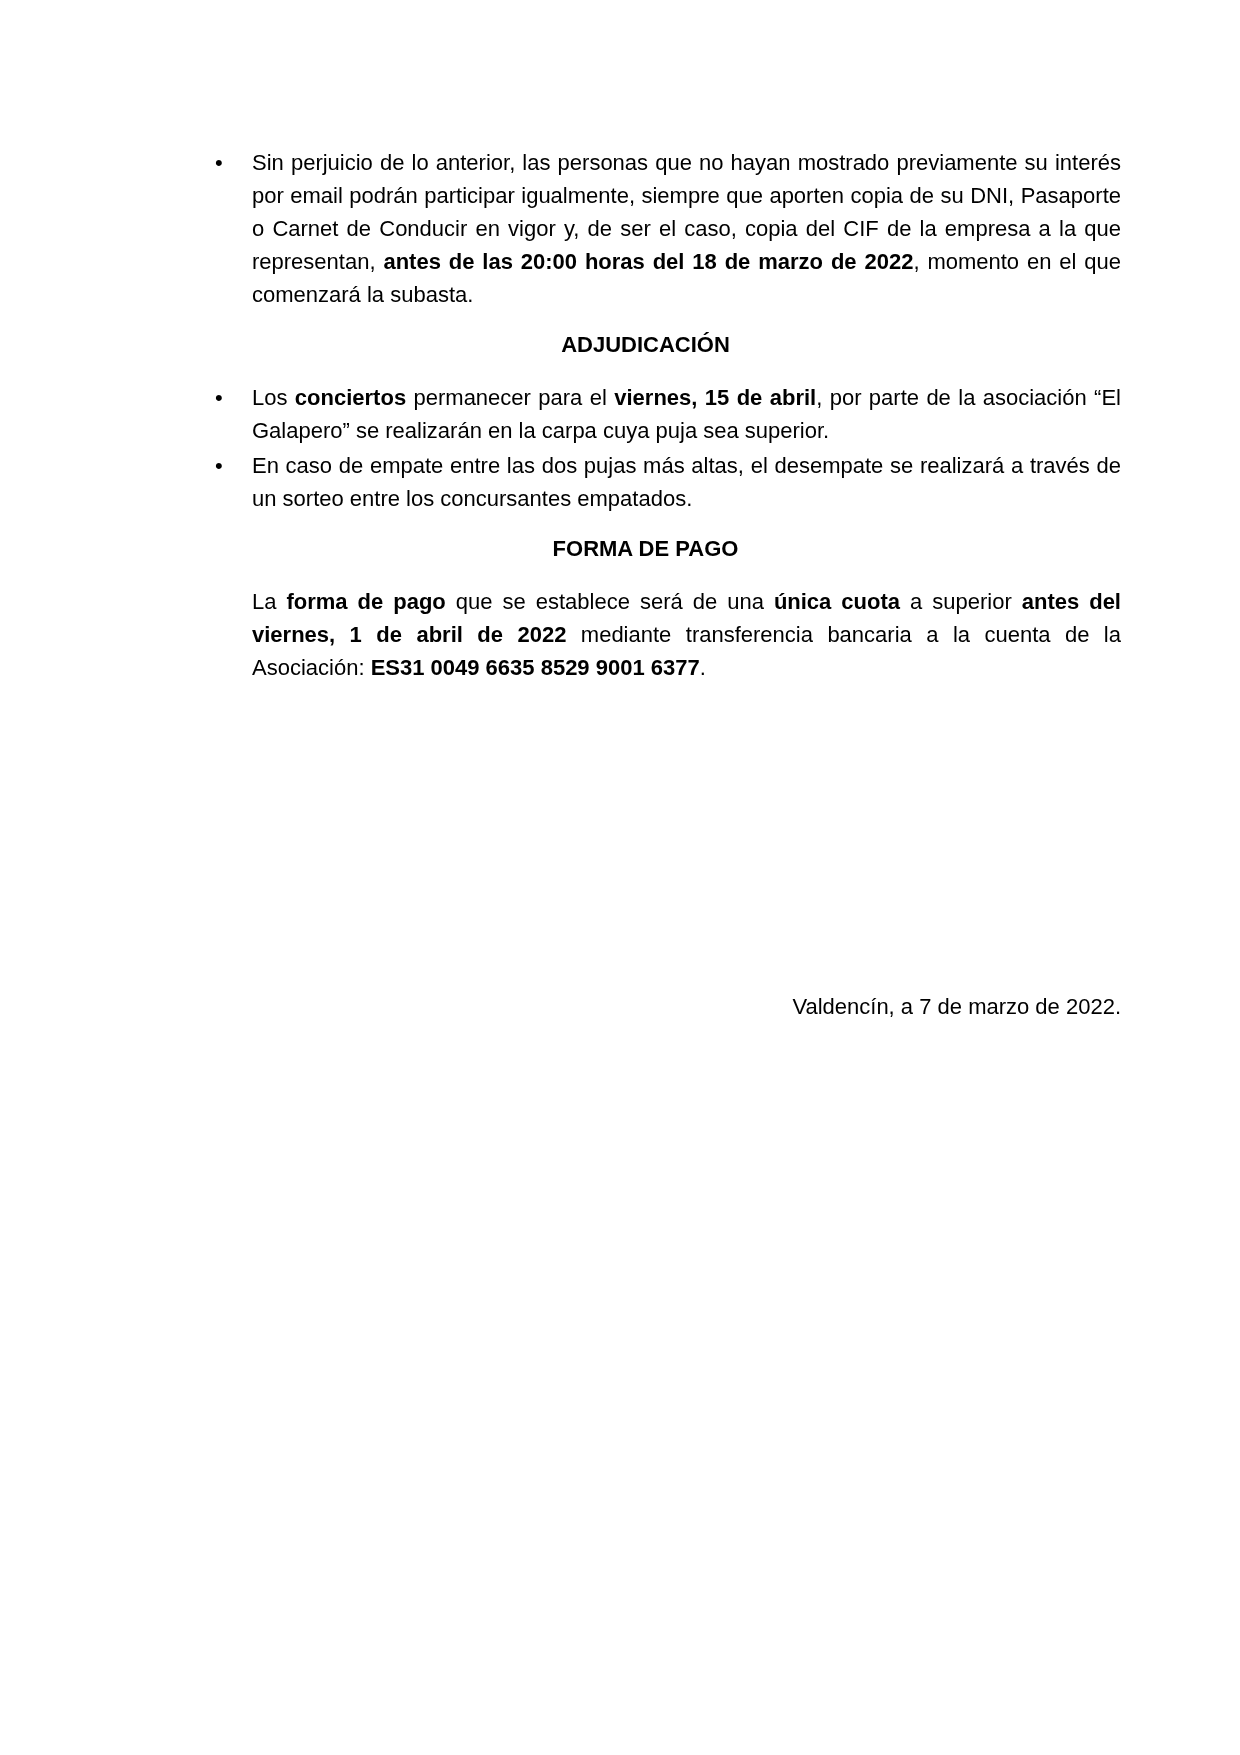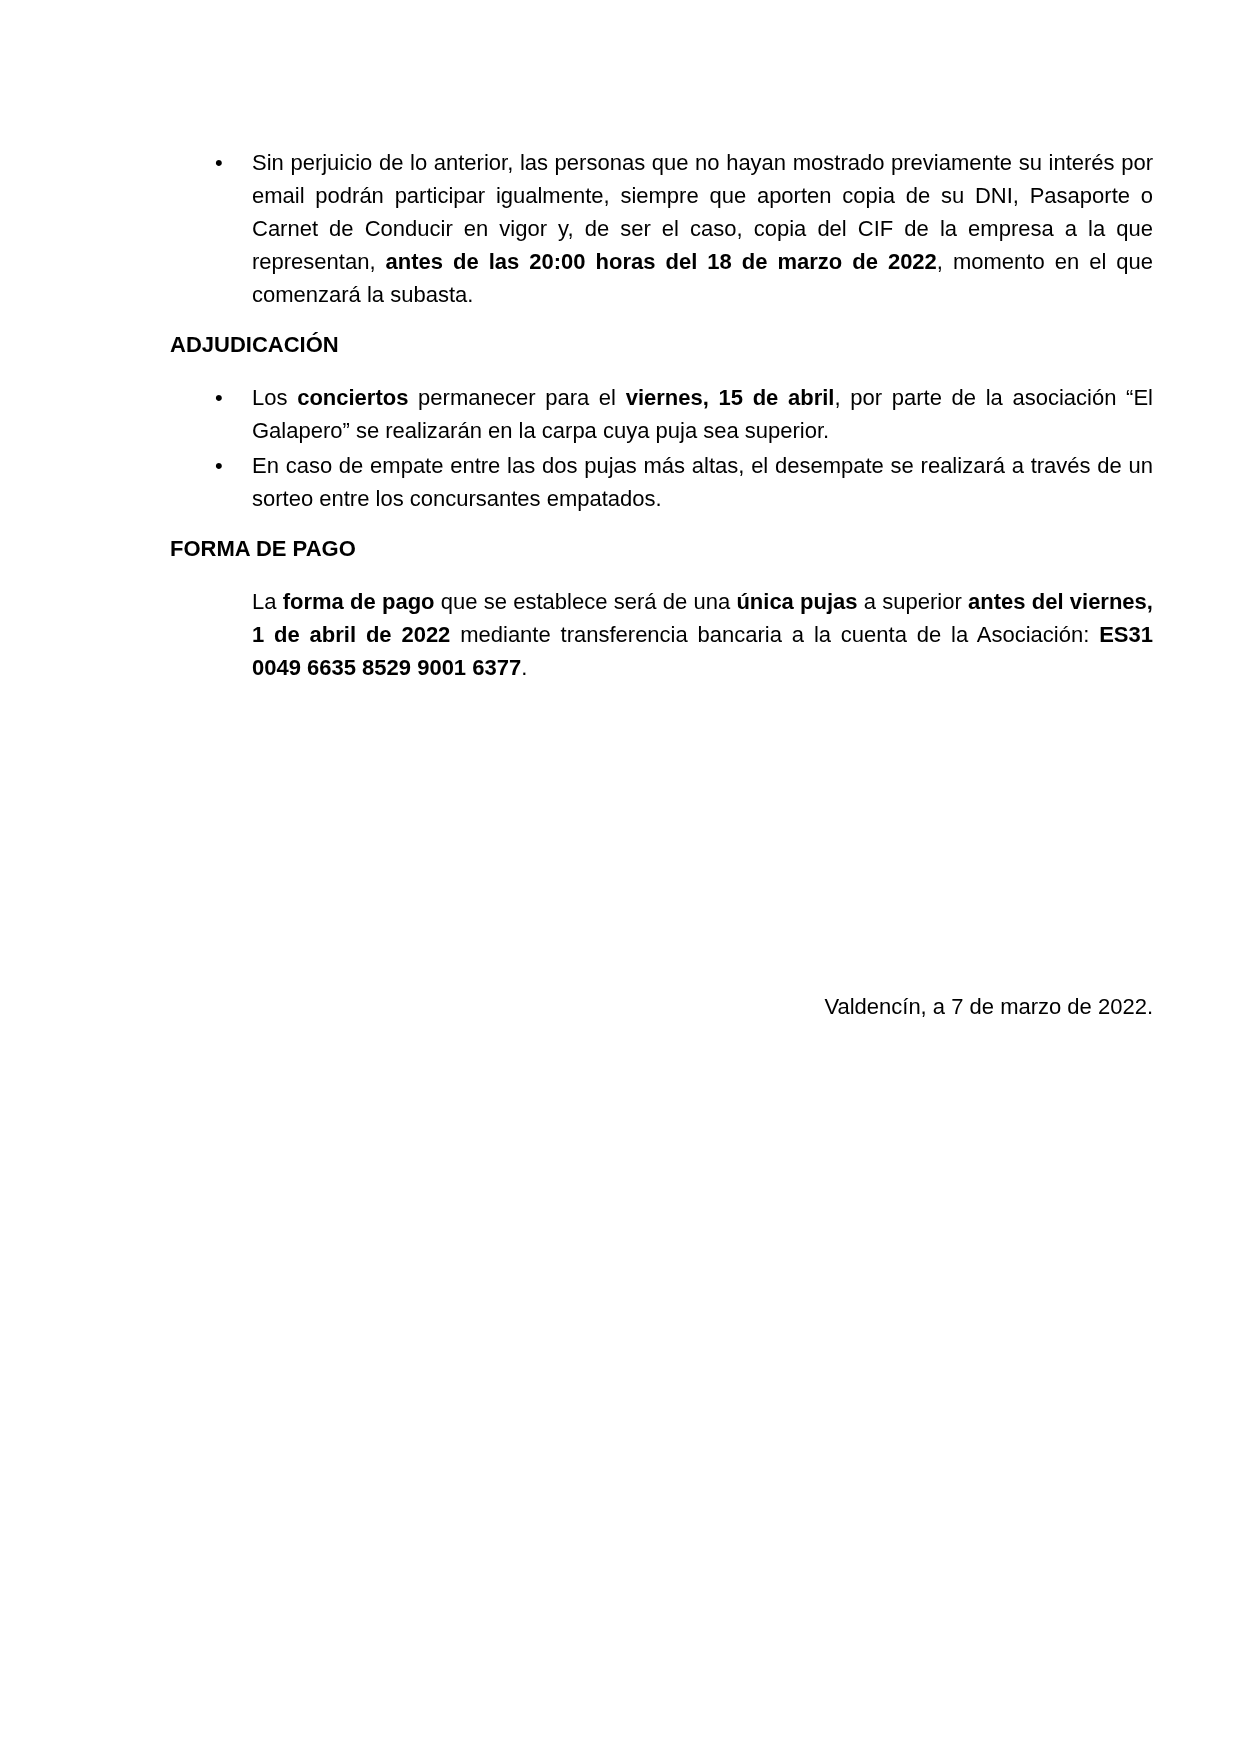--- a/index.html
+++ b/index.html
@@ -12,30 +12,31 @@
     position: relative;
     width: 1240px;
     height: 1755px;
     margin: 0 auto;
     background: #ffffff;
     color: #000000;
     font-family: "Liberation Sans", "DejaVu Sans", sans-serif;
     font-size: 22px;
     line-height: 33px;
     box-sizing: border-box;
-    padding: 146px 87px 0 170px;
+    padding: 146px 119px 0 170px;
     overflow: hidden;
   }
   .b { font-weight: bold; }
   .u { text-decoration: underline; }
   .heading {
     font-size: 22px;
     font-weight: bold;
     margin: 0 0 20px 0;
     line-height: 33px;
+    text-align: center;
   }
   .bullet-list {
     list-style: none;
     margin: 0 0 17px 0;
     padding: 0;
   }
   .bullet-item {
     position: relative;
     padding-left: 82px;
     text-align: justify;
@@ -73,21 +74,21 @@
   <div class="heading-block">
     <h2 class="heading">ADJUDICACIÓN</h2>
     <ul class="bullet-list">
       <li class="bullet-item"><span>Los </span><span class="b">conciertos</span><span> permanecer para el </span><span class="b">viernes, 15 de abril</span><span>, por parte de la asociación “El Galapero” se realizarán en la carpa cuya puja sea superior.</span></li>
       <li class="bullet-item"><span>En caso de empate entre las dos pujas más altas, el desempate se realizará a través de un sorteo entre los concursantes empatados.</span></li>
     </ul>
   </div>
 
   <div class="heading-block">
     <h2 class="heading">FORMA DE PAGO</h2>
-    <p class="indent-par"><span>La </span><span class="b">forma de pago</span><span> que se establece será de una </span><span class="b">única pujas</span><span> a superior </span><span class="b">antes del viernes, 1 de abril de 2022</span><span> mediante transferencia bancaria a la cuenta de la Asociación: </span><span class="b">ES31 0049 6635 8529 9001 6377</span><span>.</span></p>
+    <p class="indent-par"><span>La </span><span class="b">forma de pago</span><span> que se establece será de una </span><span class="b">única cuota</span><span> a superior </span><span class="b">antes del viernes, 1 de abril de 2022</span><span> mediante transferencia bancaria a la cuenta de la Asociación: </span><span class="b">ES31 0049 6635 8529 9001 6377</span><span>.</span></p>
   </div>
 
   <div class="heading-block">
   </div>
 
   <p class="date-line">Valdencín, a 7 de marzo de 2022.</p>
 
 </div>
 
 </body></html>

